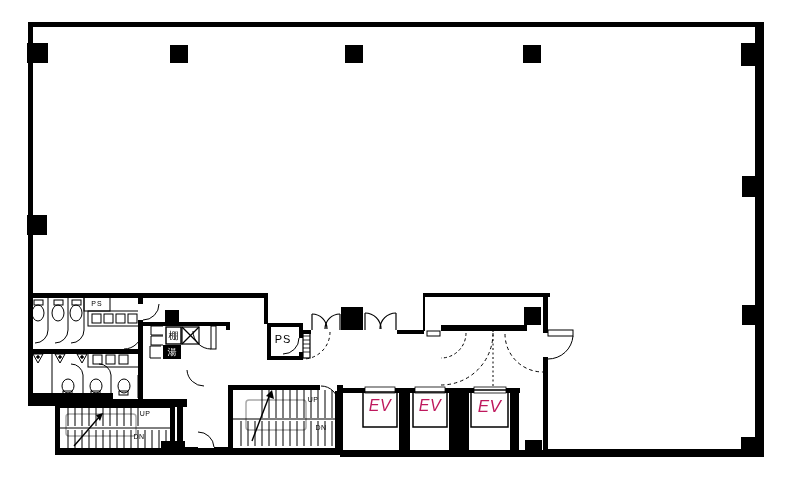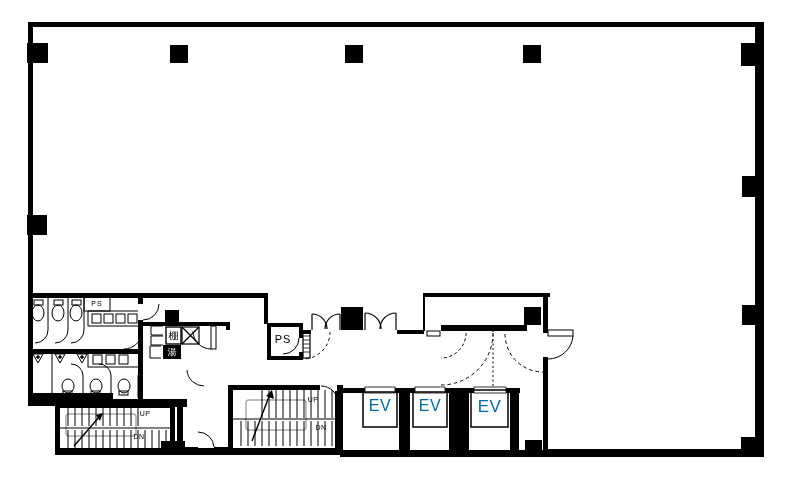--- a/index.html
+++ b/index.html
@@ -7,21 +7,21 @@
     position:relative;width:787px;height:501px;background:#fff;
     font-family:"Liberation Sans", sans-serif;overflow:hidden;
   }
   #plan-svg{position:absolute;left:0;top:0;}
   .lbl{position:absolute;color:#000;display:flex;align-items:center;justify-content:center;
        line-height:1;white-space:nowrap;}
   .lbl-ps-small{left:84px;top:297px;width:26px;height:12px;font-size:7px;letter-spacing:1px;}
   .lbl-ps-main{left:267px;top:330px;width:32px;height:18px;font-size:11px;letter-spacing:1px;}
   .lbl-shelf{left:166px;top:328px;width:15px;height:15px;font-size:10px;}
   .lbl-hotwater{left:163px;top:346px;width:18px;height:13px;font-size:9px;color:#fff;}
-  .lbl-ev{font-size:16px;letter-spacing:0.5px;color:#0369a1;}
+  .lbl-ev{font-size:16px;letter-spacing:0.5px;color:#be185d;font-style:italic;}
   .lbl-ev1{left:363px;top:394px;width:34px;height:24px;}
   .lbl-ev2{left:413px;top:394px;width:34px;height:24px;}
   .lbl-ev3{left:471px;top:393px;width:37px;height:26px;font-size:17px;}
   .lbl-tiny{font-size:7px;letter-spacing:0.5px;}
   .lbl-up-main{left:303px;top:395px;width:20px;height:9px;}
   .lbl-dn-main{left:311px;top:423px;width:20px;height:9px;}
   .lbl-up-esc{left:136px;top:409px;width:18px;height:9px;}
   .lbl-dn-esc{left:130px;top:432px;width:18px;height:9px;}
 </style>
 </head>

